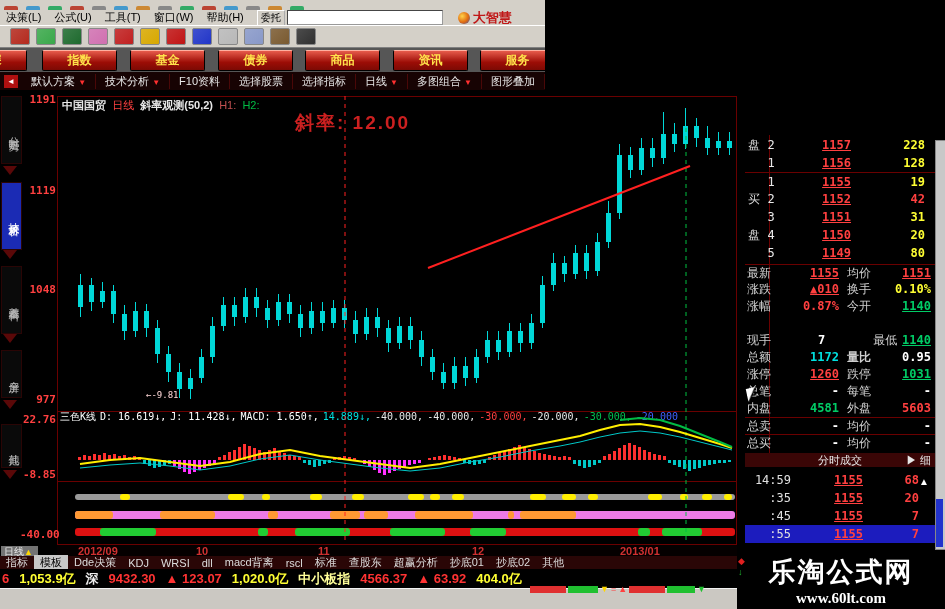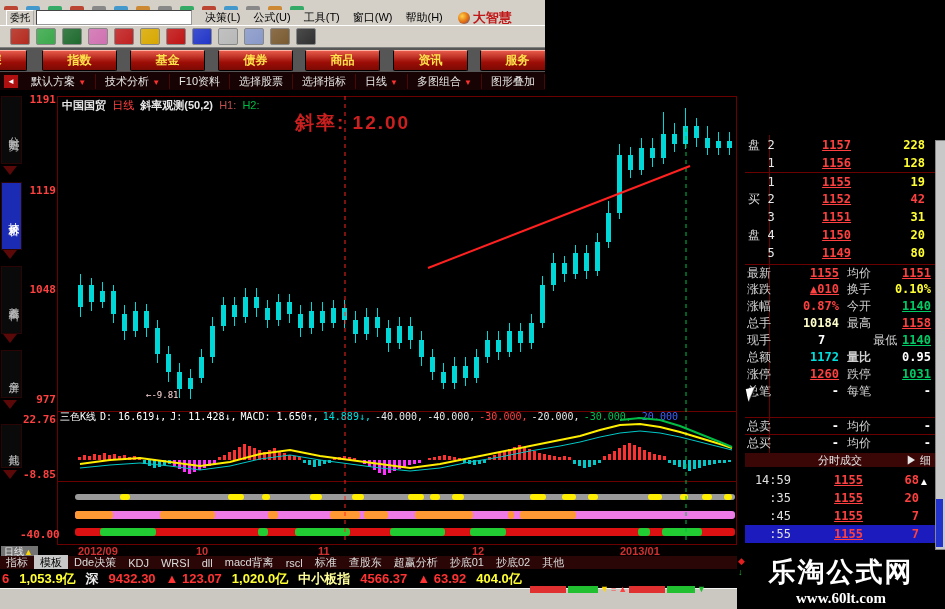--- a/index.html
+++ b/index.html
@@ -102,31 +102,31 @@
   svg{position:absolute;left:0;top:0;pointer-events:none;}
 </style>
 </head>
 <body>
 
 <div id="screen">
 
   <div id="cutstrip" class="abs"><span class="blob" style="background: rgb(187, 68, 51);"></span><span class="blob" style="background: rgb(68, 153, 204);"></span><span class="blob" style="background: rgb(51, 170, 102);"></span><span class="blob" style="background: rgb(187, 68, 51);"></span><span class="blob" style="background: rgb(136, 136, 136);"></span><span class="blob" style="background: rgb(68, 153, 204);"></span><span class="blob" style="background: rgb(204, 136, 51);"></span><span class="blob" style="background: rgb(136, 136, 136);"></span><span class="blob" style="background: rgb(51, 170, 102);"></span><span class="blob" style="background: rgb(187, 68, 51);"></span><span class="blob" style="background: rgb(68, 153, 204);"></span><span class="blob" style="background: rgb(136, 136, 136);"></span><span class="blob" style="background: rgb(204, 136, 51);"></span><span class="blob" style="background: rgb(51, 170, 102);"></span></div>
 
   <div id="menubar" class="abs">
-    <span id="order-entry">
-      <span class="btn">委托</span>
-      <input style="">
-    </span>
     <span id="menu-items" style="display:flex;gap:13px;">
         <span>决策(L)</span>
         <span>公式(U)</span>
         <span>工具(T)</span>
         <span>窗口(W)</span>
         <span>帮助(H)</span>
       </span>
+    <span id="order-entry">
+      <span class="btn">委托</span>
+      <input style="">
+    </span>
     <span id="brand">
       <span class="swirl"></span>
       <span class="t">大智慧</span>
     </span>
   </div>
 
   <div id="icon-toolbar" class="abs">
       <span class="tool-ic" style="background: linear-gradient(135deg, rgba(255, 255, 255, 0.133), rgb(180, 42, 30)) rgb(180, 42, 30);"></span>
       <span class="tool-ic" style="background: linear-gradient(135deg, rgba(255, 255, 255, 0.133), rgb(58, 168, 74)) rgb(58, 168, 74);"></span>
       <span class="tool-ic" style="background: linear-gradient(135deg, rgba(255, 255, 255, 0.133), rgb(30, 106, 46)) rgb(30, 106, 46);"></span>
@@ -563,26 +563,20 @@
         <span class="st-v1" style="color: rgb(255, 64, 64); text-decoration: underline;">▲010</span>
         <span class="st-l2" style="color: rgb(207, 207, 207);">换手</span>
         <span class="st-v2" style="color: rgb(255, 255, 51);">0.10%</span>
       </div>
       <div class="st-row" style="position: absolute; top: 163px;">
         <span class="st-l" style="color: rgb(207, 207, 207);">涨幅</span>
         <span class="st-v1" style="color: rgb(255, 64, 64);">0.87%</span>
         <span class="st-l2" style="color: rgb(207, 207, 207);">今开</span>
         <span class="st-v2" style="color: rgb(0, 204, 102); text-decoration: underline;">1140</span>
       </div>
-      <div class="st-row" style="position: absolute; top: 180px;">
-        <span class="st-l" style="color: rgb(207, 207, 207);">总手</span>
-        <span class="st-v1" style="color: rgb(255, 255, 204);">10184</span>
-        <span class="st-l2" style="color: rgb(207, 207, 207);">最高</span>
-        <span class="st-v2" style="color: rgb(255, 64, 64); text-decoration: underline;">1158</span>
-      </div>
       <div class="st-row" style="position: absolute; top: 197px;">
         <span class="st-l" style="color: rgb(207, 207, 207);">现手</span>
         <span class="st-v1" style="color: rgb(255, 255, 255);">7</span>
         <span class="st-l2" style="color: rgb(207, 207, 207); margin-left: 40px;">最低</span>
         <span class="st-v2" style="color: rgb(0, 204, 102); text-decoration: underline;">1140</span>
       </div>
       <div class="st-row" style="position: absolute; top: 214px;">
         <span class="st-l" style="color: rgb(207, 207, 207);">总额</span>
         <span class="st-v1" style="color: rgb(0, 224, 224);">1172</span>
         <span class="st-l2" style="color: rgb(207, 207, 207); font-weight: bold;">量比</span>
@@ -592,20 +586,26 @@
         <span class="st-l" style="color: rgb(207, 207, 207);">涨停</span>
         <span class="st-v1" style="color: rgb(255, 64, 64); text-decoration: underline;">1260</span>
         <span class="st-l2" style="color: rgb(207, 207, 207);">跌停</span>
         <span class="st-v2" style="color: rgb(0, 204, 102); text-decoration: underline;">1031</span>
       </div>
       <div class="st-row" style="position: absolute; top: 248px;">
         <span class="st-l" style="color: rgb(207, 207, 207);">总笔</span>
         <span class="st-v1" style="color: rgb(255, 255, 255);">-</span>
         <span class="st-l2" style="color: rgb(207, 207, 207);">每笔</span>
         <span class="st-v2" style="color: rgb(255, 255, 255);">-</span>
+      </div>
+      <div class="st-row" style="position: absolute; top: 265px;">
+        <span class="st-l" style="color: rgb(207, 207, 207);">内盘</span>
+        <span class="st-v1" style="color: rgb(0, 204, 102);">4581</span>
+        <span class="st-l2" style="color: rgb(207, 207, 207);">外盘</span>
+        <span class="st-v2" style="color: rgb(255, 64, 64);">5603</span>
       </div>
       <div class="st-row" style="position: absolute; top: 282px; border-top: 1px solid rgb(106, 0, 0);">
         <span class="st-l" style="color: rgb(207, 207, 207);">总卖</span>
         <span class="st-v1" style="color: rgb(255, 255, 255);">-</span>
         <span class="st-l2" style="color: rgb(207, 207, 207);">均价</span>
         <span class="st-v2" style="color: rgb(255, 255, 255);">-</span>
       </div>
       <div class="st-row" style="position: absolute; top: 299px; border-top: 1px solid rgb(106, 0, 0);">
         <span class="st-l" style="color: rgb(207, 207, 207);">总买</span>
         <span class="st-v1" style="color: rgb(255, 255, 255);">-</span>

